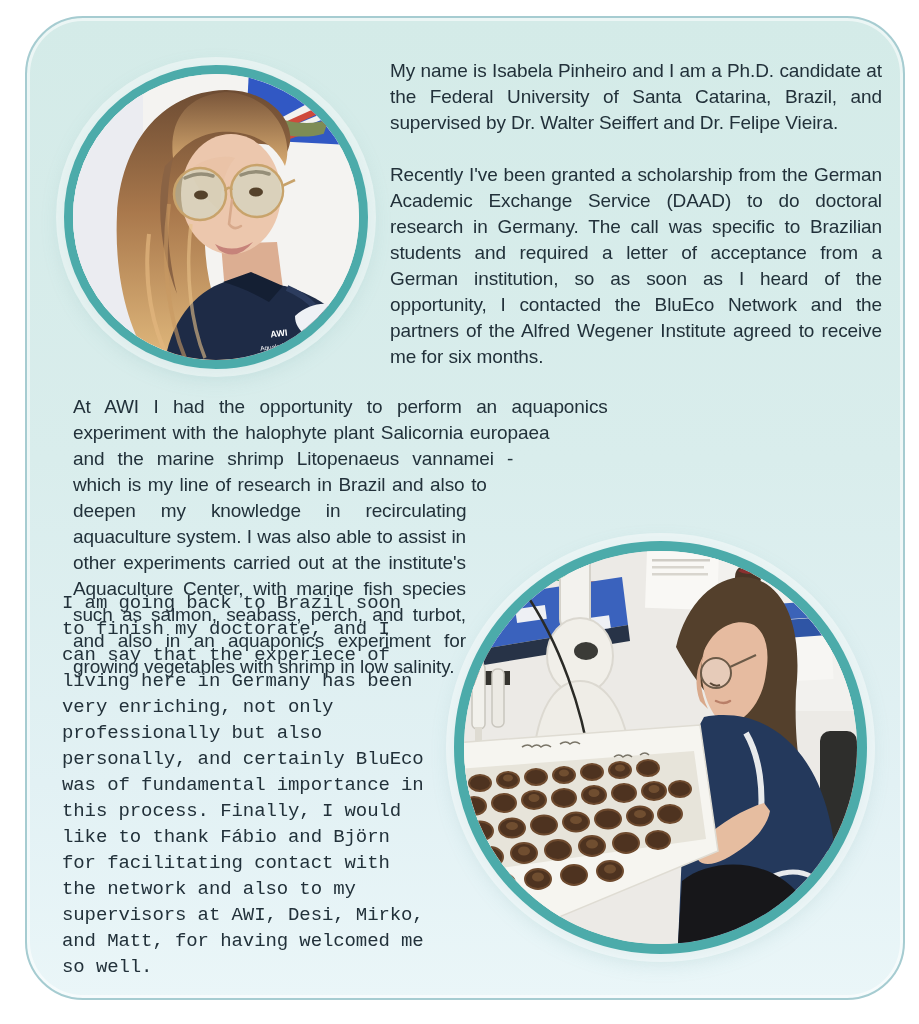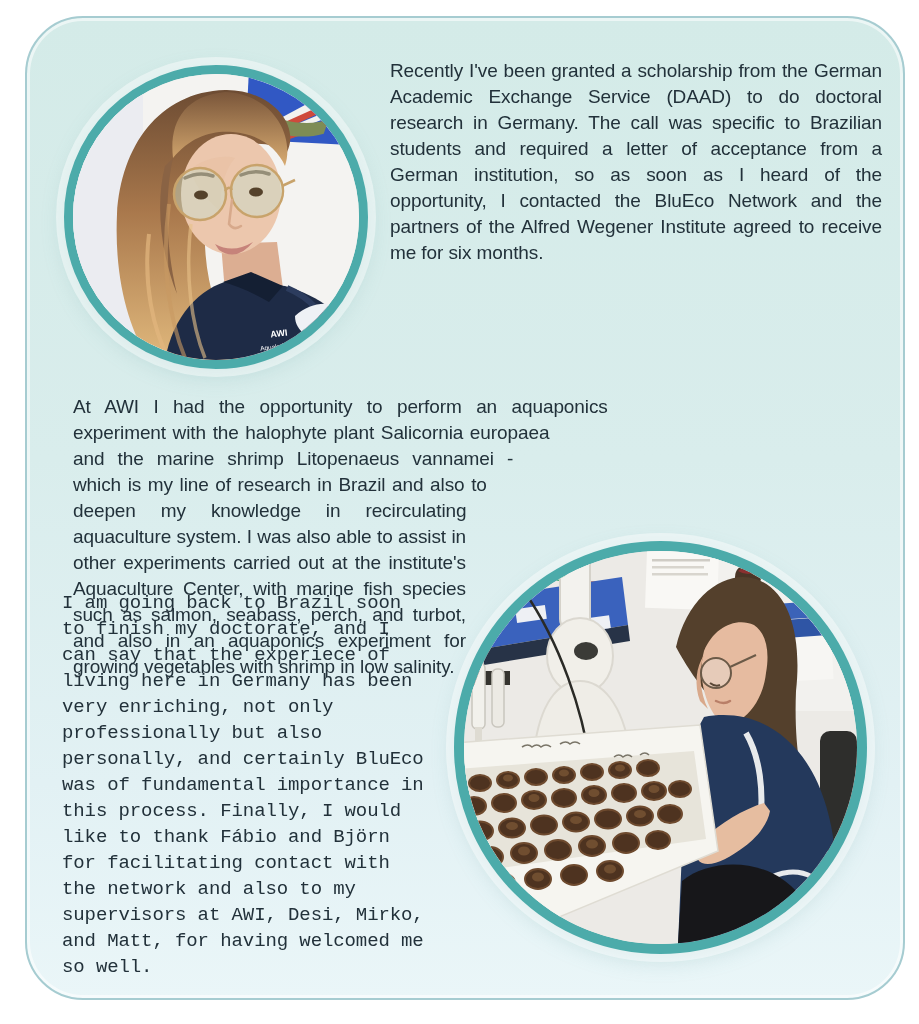--- a/index.html
+++ b/index.html
@@ -109,20 +109,21 @@
         <text x="186" y="274" font-size="6.5" fill="#ffffff">Aquakulturforschung</text>
       </g>
 
       <path d="M76,160 C 70,210 80,255 96,286" stroke="#e2b67f" stroke-width="4" fill="none" opacity="0.7"></path>
       <path d="M96,130 C 88,190 96,245 112,284" stroke="#c89a62" stroke-width="4" fill="none" opacity="0.6"></path>
       <path d="M118,150 C 112,200 118,250 132,284" stroke="#e8c188" stroke-width="3.5" fill="none" opacity="0.6"></path>
     </svg>
   </div>
 
   <div class="para justify" id="block-intro">
+    <p>My name is Isabela Pinheiro and I am a Ph.D. candidate at the Federal University of Santa Catarina, Brazil, and supervised by Dr. Walter Seiffert and Dr. Felipe Vieira.</p>
     <p>Recently I've been granted a scholarship from the German Academic Exchange Service (DAAD) to do doctoral research in Germany. The call was specific to Brazilian students and required a letter of acceptance from a German institution, so as soon as I heard of the opportunity, I contacted the BluEco Network and the partners of the Alfred Wegener Institute agreed to receive me for six months.</p>
   </div>
 
   <div class="para justify" id="block-awi">
     <div class="circle-spacer"></div>
     <p>At AWI I had the opportunity to perform an aquaponics experiment with the halophyte plant Salicornia europaea and the marine shrimp Litopenaeus vannamei - which is my line of research in Brazil and also to deepen my knowledge in recirculating aquaculture system. I was also able to assist in other experiments carried out at the institute's Aquaculture Center, with marine fish species such as salmon, seabass, perch, and turbot, and also in an aquaponics experiment for growing vegetables with shrimp in low salinity.</p>
   </div>
 
   <div class="para" id="block-closing">
     <p>I am going back to Brazil soon to finish my doctorate, and I can say that the experiece of living here in Germany has been very enriching, not only professionally but also personally, and certainly BluEco was of fundamental importance in this process. Finally, I would like to thank Fábio and Björn for facilitating contact with the network and also to my supervisors at AWI, Desi, Mirko, and Matt, for having welcomed me so well.</p>

